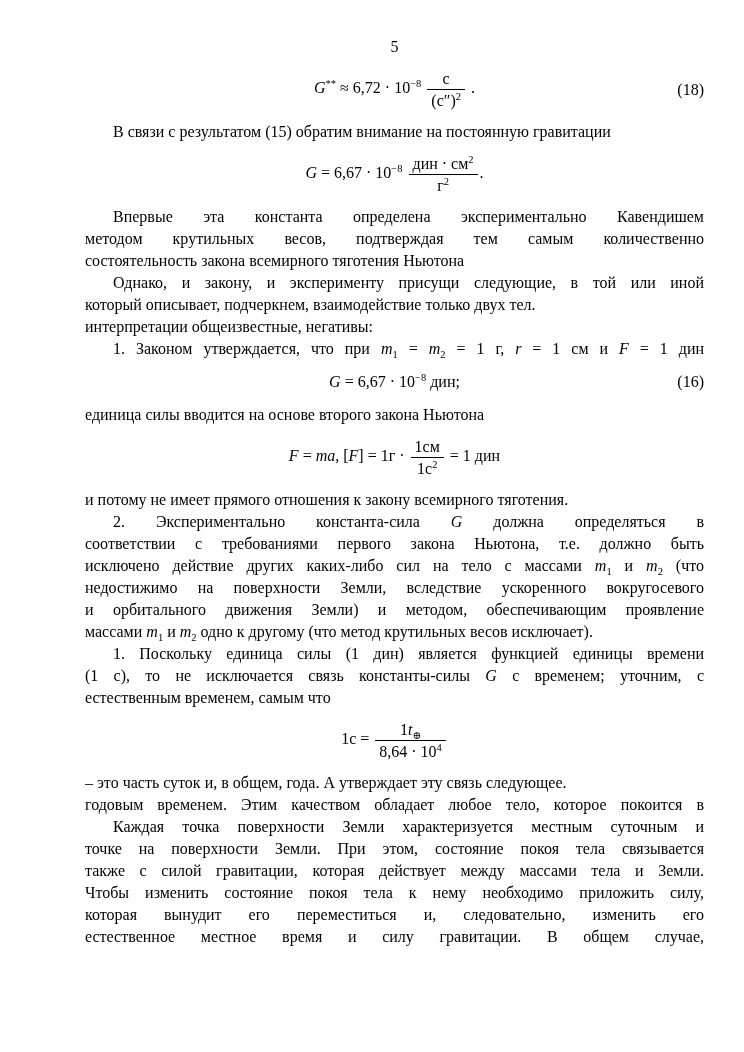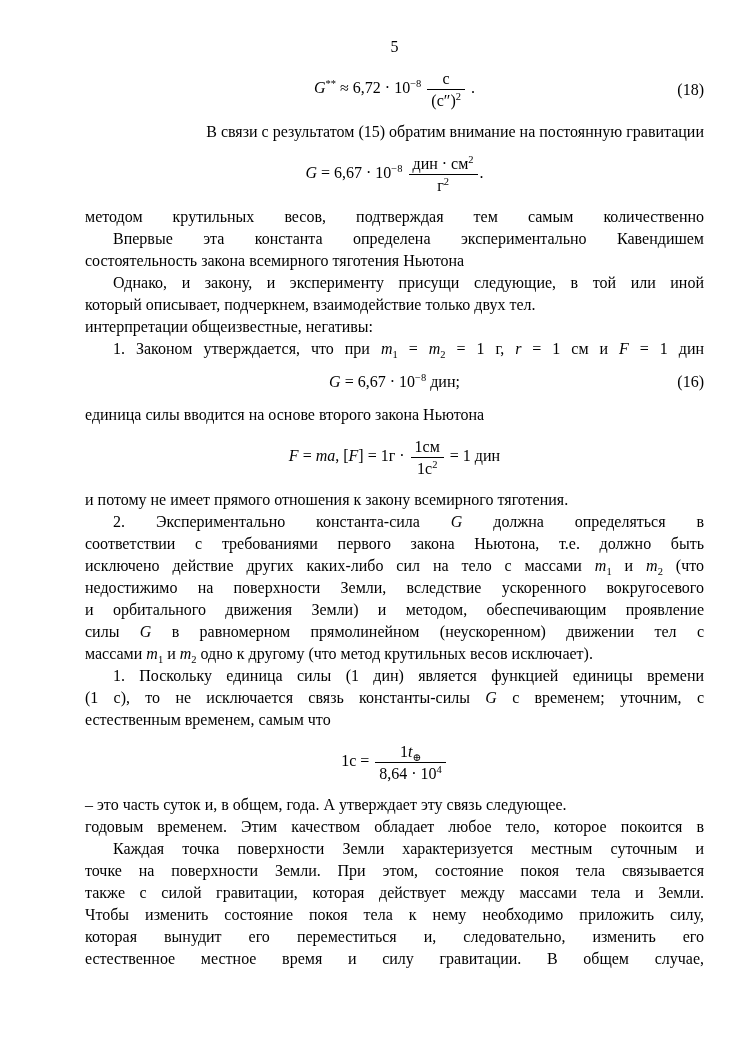--- a/index.html
+++ b/index.html
@@ -5,58 +5,57 @@
   html,body{margin:0;padding:0;background:#ffffff;}
   .page{
     width:744px;height:1052px;position:relative;background:#ffffff;
     font-family:"Liberation Serif","DejaVu Serif",serif;
     font-size:16px;line-height:22px;color:#000;overflow:hidden;
   }
   .content{position:absolute;left:85px;top:36px;width:619px;}
   .pageno{text-align:center;margin-bottom:10px;}
   .line{text-align:left;}
   .line.j{text-align:justify;text-align-last:justify;}
-  .line.ind{text-indent:28px;text-align:right;}
+  .line.ind{text-indent:28px;}
   .eqrow{position:relative;text-align:center;margin:10px 0;padding:1px 0;}
   .eq{display:inline-block;white-space:nowrap;}
   .eqno{position:absolute;right:0;top:50%;transform:translateY(-50%);}
   .frac{display:inline-block;vertical-align:middle;text-align:center;line-height:19px;margin:0 2px;}
   .frac .num{display:block;padding:0 4px 1px;border-bottom:1px solid #000;}
   .frac .den{display:block;padding:1px 4px 0;}
   sup{font-size:10.5px;line-height:0;}
   sub{font-size:10.5px;line-height:0;}
   .it{font-style:italic;}
 </style>
 </head>
 <body>
 
 <div class="page">
   <div class="content">
     <div class="pageno">5</div>
     <div id="blocks">
         <div class="eqrow"><span class="eq"><span class="it">G</span><sup>**</sup><span> ≈ 6,72 · 10</span><sup>−8</sup><span> </span><span class="frac"><span class="num"><span>с</span></span><span class="den"><span>(с″)</span><sup>2</sup></span></span><span> .</span></span><span class="eqno">(18)</span></div>
         <div class="line ind"><span>В связи с результатом (15) обратим внимание на постоянную гравитации</span></div>
         <div class="eqrow"><span class="eq"><span class="it">G</span><span> = 6,67 · 10</span><sup>−8</sup><span> </span><span class="frac"><span class="num"><span>дин · см</span><sup>2</sup></span><span class="den"><span>г</span><sup>2</sup></span></span><span>.</span></span></div>
+        <div class="line j ind"><span>Впервые эта константа определена экспериментально Кавендишем</span></div>
         <div class="line j"><span>методом крутильных весов, подтверждая тем самым количественно</span></div>
-        <div class="line j ind"><span>Впервые эта константа определена экспериментально Кавендишем</span></div>
         <div class="line"><span>состоятельность закона всемирного тяготения Ньютона</span></div>
         <div class="line j ind"><span>Однако, и закону, и эксперименту присущи следующие, в той или иной</span></div>
         <div class="line"><span>который описывает, подчеркнем, взаимодействие только двух тел.</span></div>
         <div class="line"><span>интерпретации общеизвестные, негативы:</span></div>
         <div class="line j ind"><span>1. Законом утверждается, что при </span><span class="it">m</span><sub>1</sub><span> = </span><span class="it">m</span><sub>2</sub><span> = 1 г, </span><span class="it">r</span><span> = 1 см и </span><span class="it">F</span><span> = 1 дин</span></div>
         <div class="eqrow"><span class="eq"><span class="it">G</span><span> = 6,67 · 10</span><sup>−8</sup><span> дин;</span></span><span class="eqno">(16)</span></div>
         <div class="line"><span>единица силы вводится на основе второго закона Ньютона</span></div>
         <div class="eqrow"><span class="eq"><span class="it">F</span><span> = </span><span class="it">ma</span><span>, [</span><span class="it">F</span><span>] = 1г · </span><span class="frac"><span class="num"><span>1см</span></span><span class="den"><span>1с</span><sup>2</sup></span></span><span> = 1 дин</span></span></div>
         <div class="line"><span>и потому не имеет прямого отношения к закону всемирного тяготения.</span></div>
         <div class="line j ind"><span>2. Экспериментально константа-сила </span><span class="it">G</span><span> должна определяться в</span></div>
         <div class="line j"><span>соответствии с требованиями первого закона Ньютона, т.е. должно быть</span></div>
         <div class="line j"><span>исключено действие других каких-либо сил на тело с массами </span><span class="it">m</span><sub>1</sub><span> и </span><span class="it">m</span><sub>2</sub><span> (что</span></div>
         <div class="line j"><span>недостижимо на поверхности Земли, вследствие ускоренного вокругосевого</span></div>
         <div class="line j"><span>и орбитального движения Земли) и методом, обеспечивающим проявление</span></div>
-        <div class="line j"><span>силы </span><span class="it">G</span><span> в равномерном прямолинейном (неускоренном) движении тел с</span></div>
         <div class="line"><span>массами </span><span class="it">m</span><sub>1</sub><span> и </span><span class="it">m</span><sub>2</sub><span> одно к другому (что метод крутильных весов исключает).</span></div>
         <div class="line j ind"><span>1. Поскольку единица силы (1 дин) является функцией единицы времени</span></div>
         <div class="line j"><span>(1 с), то не исключается связь константы-силы </span><span class="it">G</span><span> с временем; уточним, с</span></div>
         <div class="line"><span>естественным временем, самым что</span></div>
         <div class="eqrow"><span class="eq"><span>1с = </span><span class="frac"><span class="num"><span>1</span><span class="it">t</span><sub>⊕</sub></span><span class="den"><span>8,64 · 10</span><sup>4</sup></span></span></span></div>
         <div class="line"><span>– это часть суток и, в общем, года. А утверждает эту связь следующее.</span></div>
         <div class="line j"><span>годовым временем. Этим качеством обладает любое тело, которое покоится в</span></div>
         <div class="line j ind"><span>Каждая точка поверхности Земли характеризуется местным суточным и</span></div>
         <div class="line j"><span>точке на поверхности Земли. При этом, состояние покоя тела связывается</span></div>
         <div class="line j"><span>также с силой гравитации, которая действует между массами тела и Земли.</span></div>

